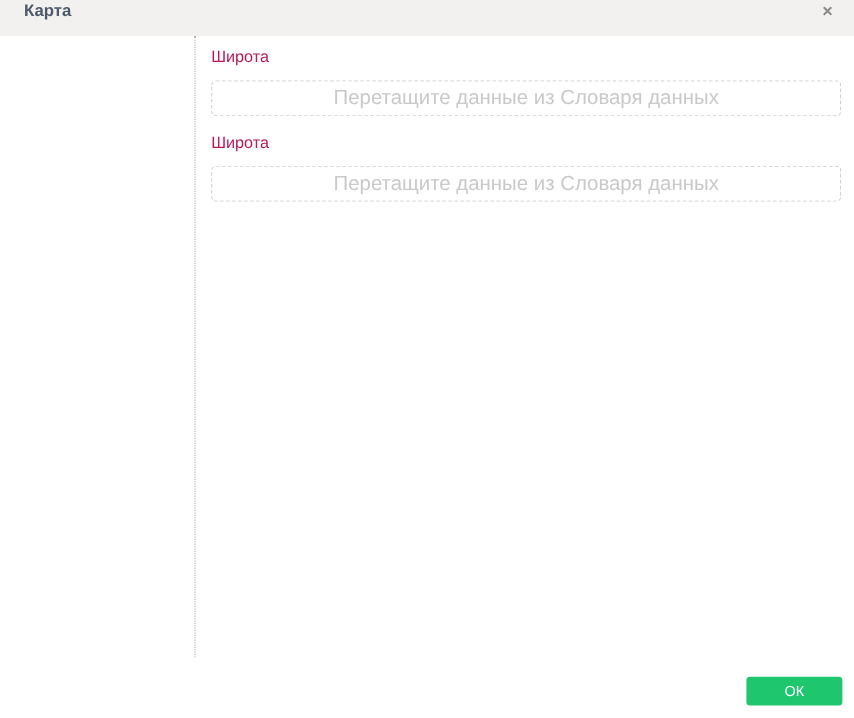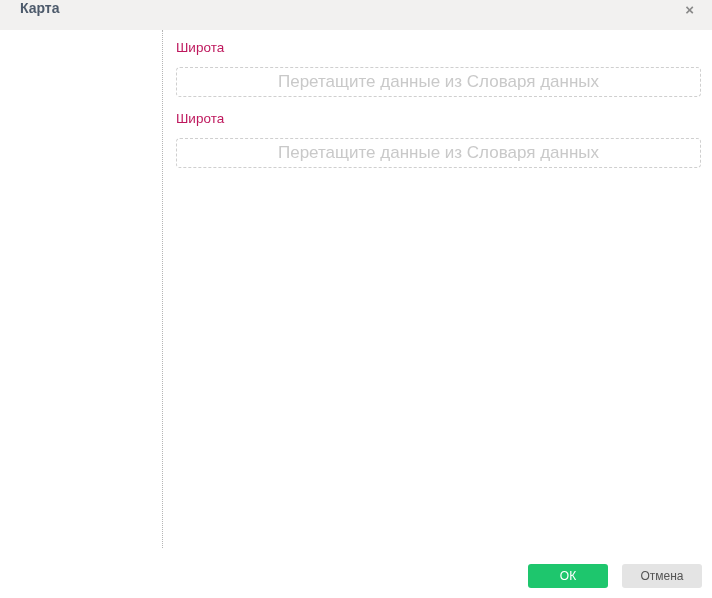--- a/index.html
+++ b/index.html
@@ -159,16 +159,15 @@
       <div class="dropzone">
         <span class="dropzone-placeholder">Перетащите данные из Словаря данных</span>
       </div>
 
     </div>
 
   </div>
 
   <div class="dialog-footer">
     <button class="btn btn-primary">ОК</button>
-    <button class="btn btn-secondary">Отмена</button>
   </div>
 
 </div>
 
 </body></html>

